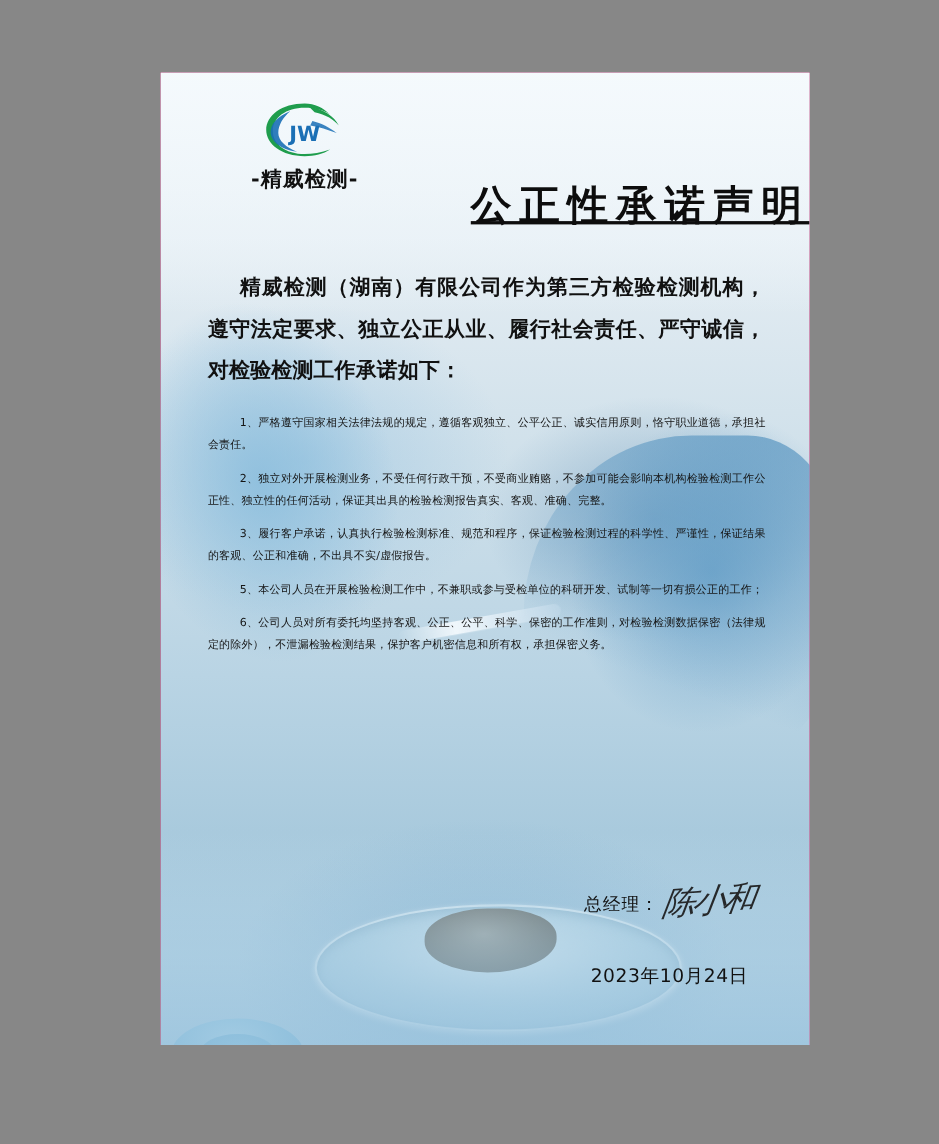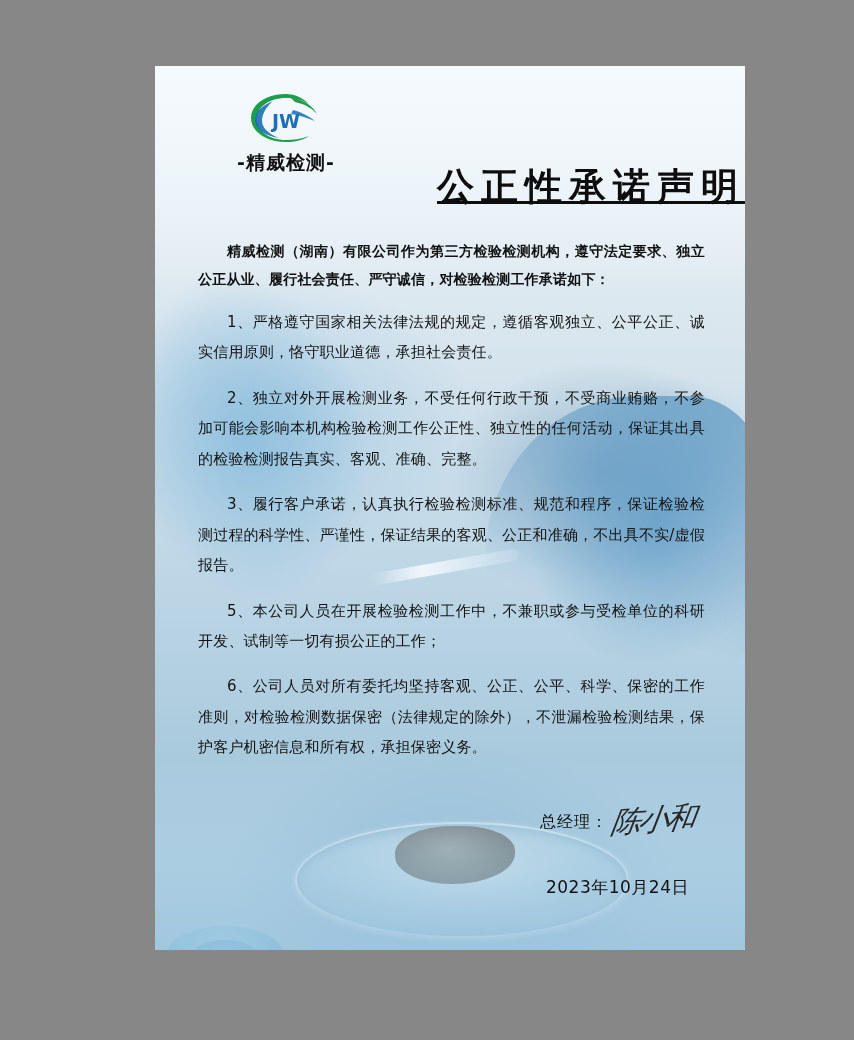--- a/index.html
+++ b/index.html
@@ -9,21 +9,21 @@
   body {
     width: 854px;
     height: 1040px;
     background: #878787;
     font-family: "Liberation Sans", sans-serif;
     overflow: hidden;
   }
 
   .page-wrap {
     position: absolute;
-    left: 155px;
+    left: 146px;
     top: 66px;
     width: 590px;
     height: 884px;
     overflow: hidden;
     background: #ec4899;
   }
 
   
   .bg {
     position: absolute;
@@ -155,32 +155,32 @@
 
   .body-col {
     position: absolute;
     left: 43px;
     right: 40px;
     top: 157px;
   }
 
   .lead {
     font-family: "DejaVu Sans", sans-serif;
-    font-size: 14px;
+    font-size: 19px;
     font-weight: bold;
     color: #111;
     line-height: 2.0;
     text-indent: 29px;
     letter-spacing: 0.2px;
     text-align: justify;
   }
 
   .clause {
     font-family: "DejaVu Sans", sans-serif;
-    font-size: 15px;
+    font-size: 10px;
     color: #141414;
     line-height: 2.03;
     text-indent: 29px;
     letter-spacing: 0.2px;
     text-align: justify;
     margin-top: 4px;
   }
 
   .sign-row {
     position: absolute;

